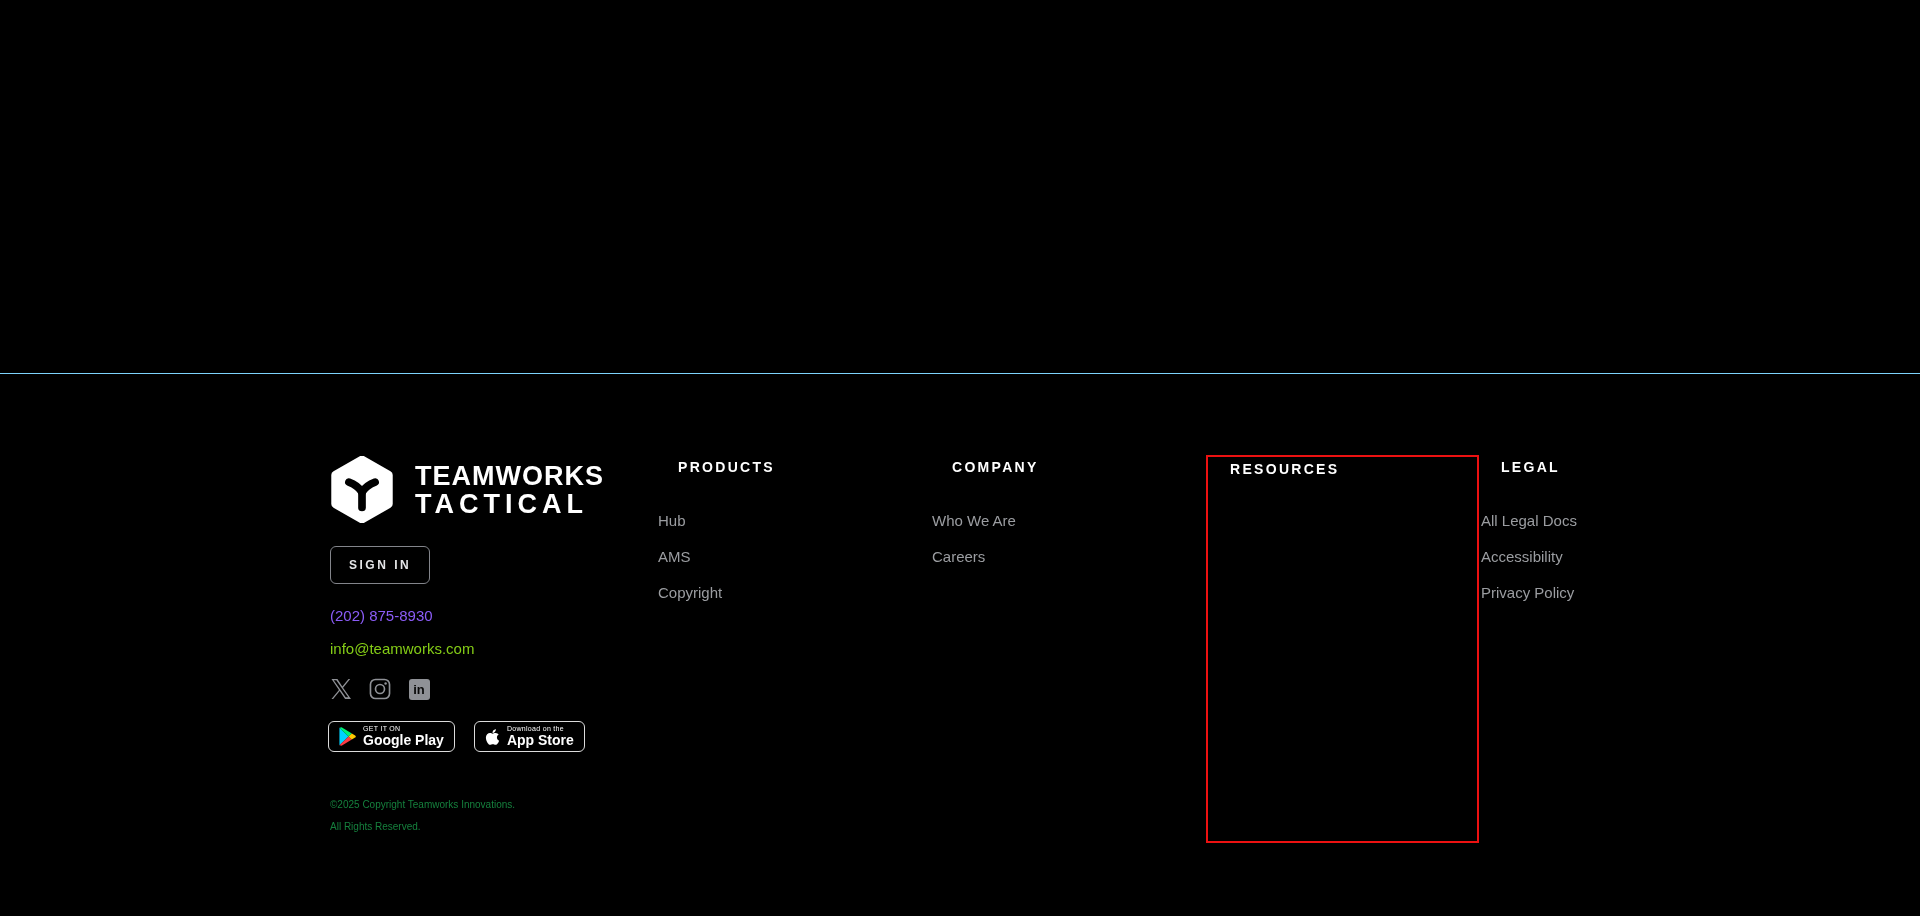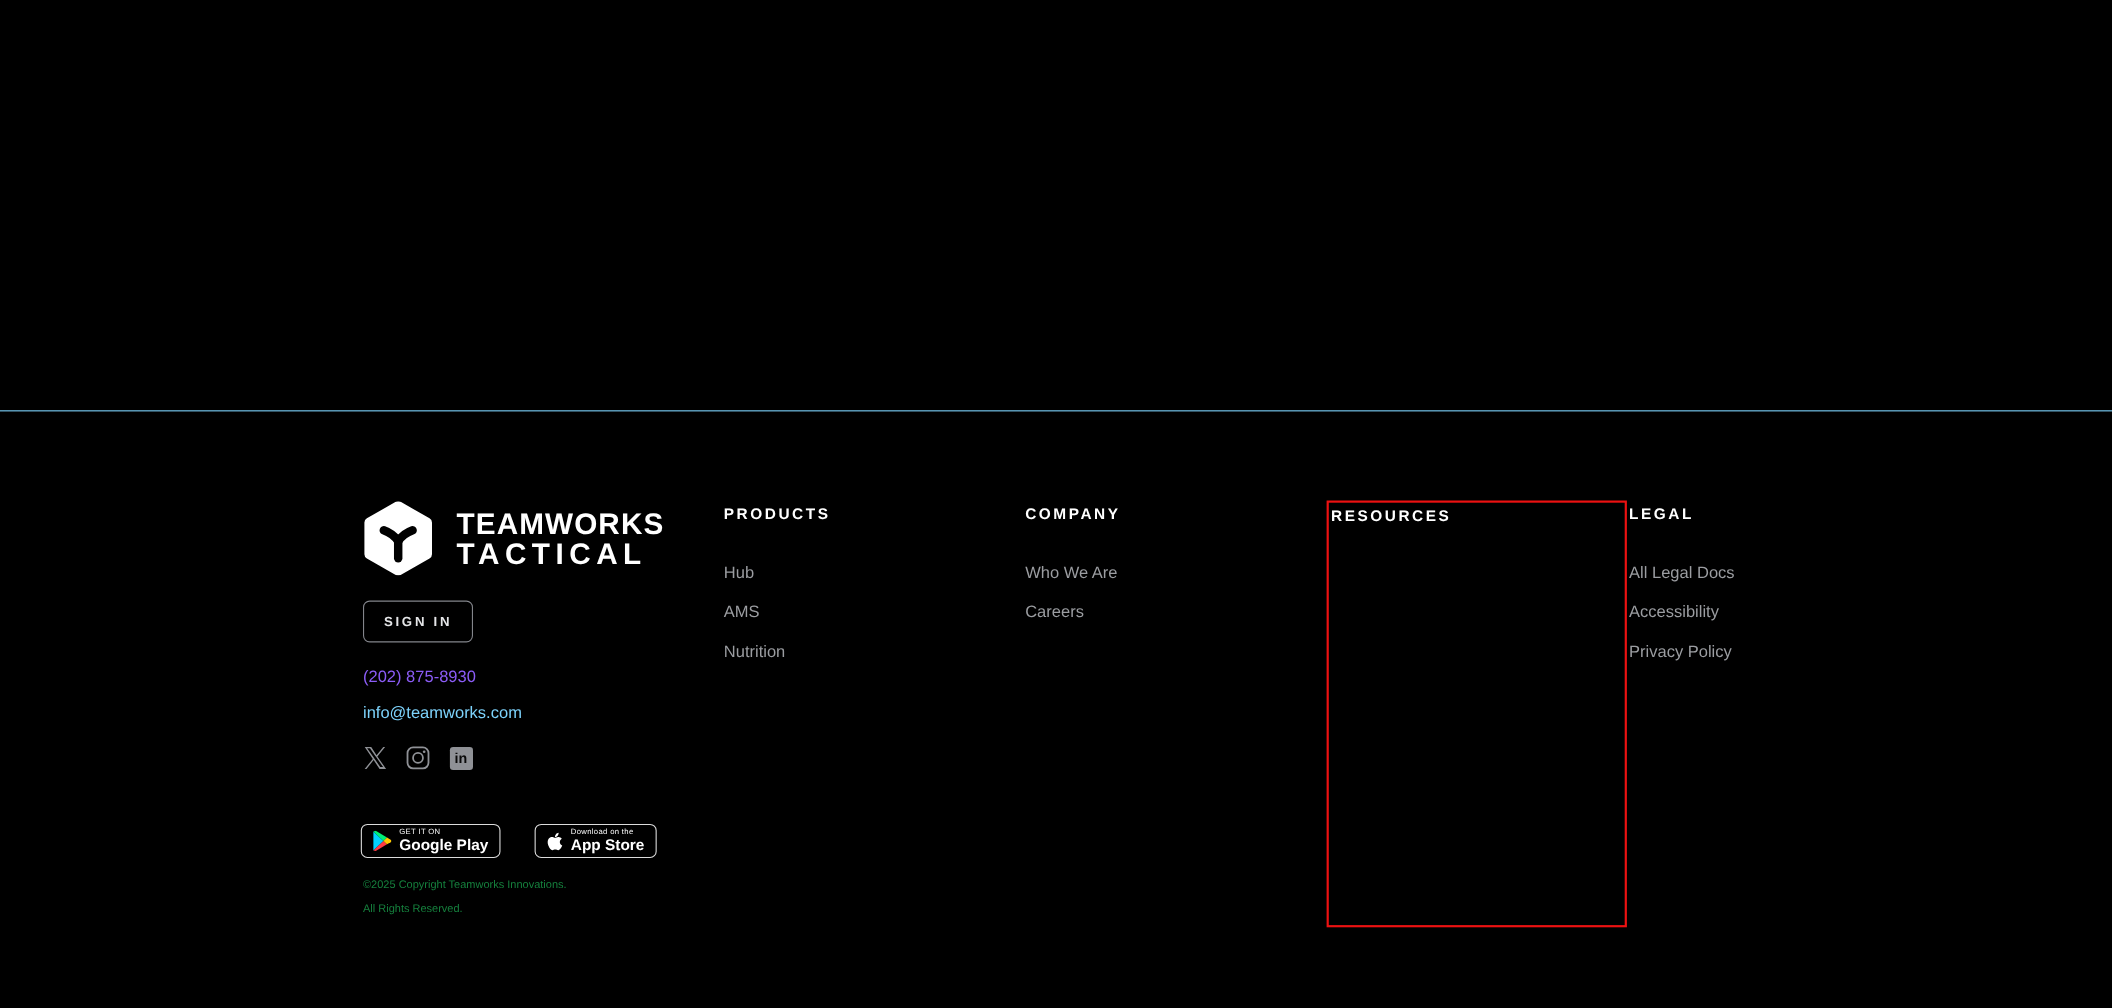--- a/index.html
+++ b/index.html
@@ -33,46 +33,46 @@
   .brand-line1 { font-size:27px; letter-spacing:1px; line-height:28px; }
   .brand-line2 { font-size:27px; letter-spacing:5px; line-height:28px; }
 
   .signin-btn { position:absolute; left:330px; top:172px; height:34px; padding:18px 18px;
     background:transparent; border:1px solid #83858b; border-radius:6px;
     color:#e4e5e7; font-size:12px; font-weight:bold; letter-spacing:2.5px;
     display:flex; align-items:center; cursor:pointer;
     font-family:"Liberation Sans", sans-serif; }
 
   .contact-phone { position:absolute; left:330px; top:233px; font-size:15px; color:#8b5cf6; }
-  .contact-email { position:absolute; left:330px; top:266px; font-size:15px; color:#7dd3fc; }
+  .contact-email { position:absolute; left:330px; top:266px; font-size:15px; color:#84cc16; }
 
   .social-row { position:absolute; left:330px; top:304px; display:flex; gap:17px;
     align-items:flex-start; }
   .social-icon { width:22px; height:22px; display:flex; align-items:center;
     justify-content:center; cursor:pointer; }
   .li-box { width:21px; height:21px; background:#8f9196; border-radius:3px;
     color:#0a0a0a; font-size:13px; font-weight:bold; display:flex;
     align-items:center; justify-content:center; }
 
-  .badge-row { position:absolute; left:328px; top:347px; display:flex; gap:31px;margin-top:28px; }
+  .badge-row { position:absolute; left:328px; top:347px; display:flex; gap:19px; }
   .store-badge { height:31px; background:#000; border:1px solid #dcdcdc;
     border-radius:6px; display:flex; align-items:center; padding:0 10px;
     gap:7px; cursor:pointer; }
   .badge-text { display:flex; flex-direction:column; justify-content:center; }
   .badge-top { font-size:7px; color:#fff; letter-spacing:.3px; line-height:8px; }
   .badge-bottom { font-size:14px; color:#fff; font-weight:bold; line-height:15px; }
 
   .copyright { position:absolute; left:330px; top:420px; font-size:10px;
     color:#15803d; line-height:22px; }
 
   .footer-col { position:absolute; top:86px; }
   .col-products { left:658px; } .col-company { left:932px; }
   .col-resources { left:1210px; top:88px; } .col-legal { left:1481px; }
   .col-heading { font-size:14px; font-weight:bold; color:#fff;
-    letter-spacing:2.3px; line-height:14px; }
+    letter-spacing:2.3px; line-height:14px;margin-left:20px; }
   .col-links { list-style:none; margin-top:39px; }
   .col-links li { font-size:15px; line-height:15px; color:#9b9da1;
     margin-bottom:21px; cursor:pointer; }
 
   .highlight-box { position:absolute; left:1206px; top:81px; width:273px;
     height:388px; border:2px solid #ec1111; pointer-events:none; }
 </style>
 </head>
 <body>
 
@@ -146,21 +146,21 @@
     <div class="copyright">
       <div>©2025 Copyright Teamworks Innovations.</div>
       <div>All Rights Reserved.</div>
     </div>
 
     <div class="footer-col col-products">
       <div class="col-heading">PRODUCTS</div>
       <ul class="col-links">
         <li>Hub</li>
         <li>AMS</li>
-        <li>Nutrition</li>
+        <li>Copyright</li>
       </ul>
     </div>
 
     <div class="footer-col col-company">
       <div class="col-heading">COMPANY</div>
       <ul class="col-links">
         <li>Who We Are</li>
         <li>Careers</li>
       </ul>
     </div>

